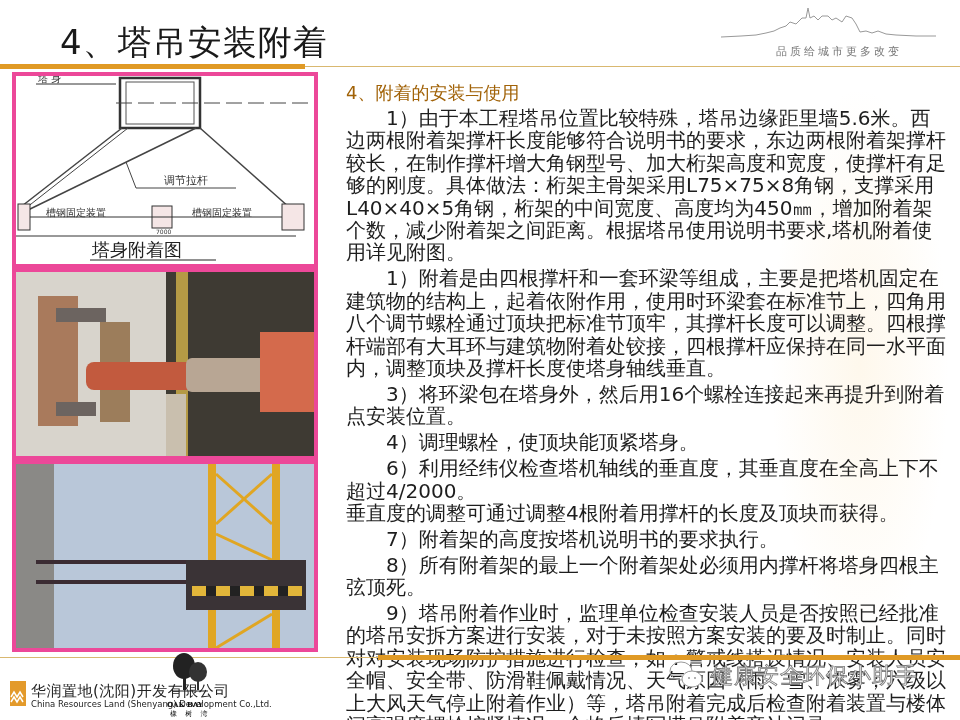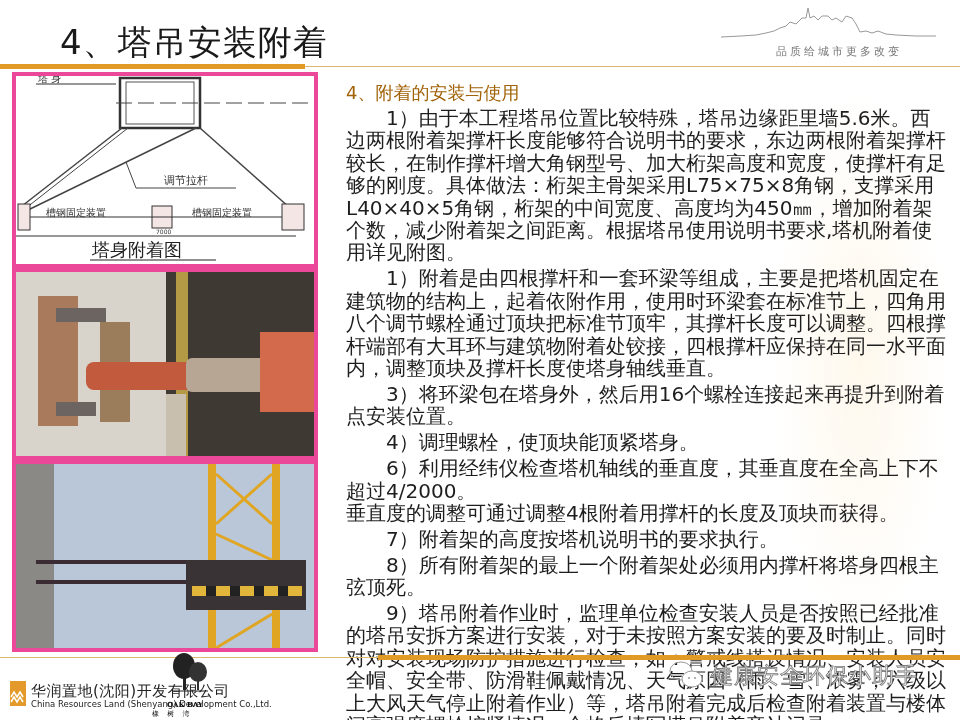--- a/index.html
+++ b/index.html
@@ -21,21 +21,21 @@
   .content p { margin:0 0 3.5px 0; text-indent:2em; }
   .content p.noind { text-indent:0; }
 
   .bot-line-thin { position:absolute; left:0; top:657px; width:960px; height:1px; background:#d9b870; }
   .bot-line-thick { position:absolute; left:378px; top:655px; width:582px; height:5px; background:#e09a25; }
   .crl-mark { position:absolute; left:10px; top:681px; width:16px; height:25px; background:#e39a2b; }
   .crl-cn { position:absolute; left:31px; top:682px; font-size:15px; color:#222; letter-spacing:0.5px; }
   .crl-en { position:absolute; left:31px; top:699px; font-size:8.5px; color:#222; }
   .oak { position:absolute; left:170px; top:650px; width:40px; height:70px; }
   .oak-en { position:absolute; left:167px; top:700px; font-size:7px; font-weight:bold; font-family:"DejaVu Serif", serif; color:#111;text-align:center; }
-  .oak-cn { position:absolute; left:152px; top:709px; font-size:7px; color:#111; letter-spacing:3px; }
+  .oak-cn { position:absolute; left:170px; top:709px; font-size:7px; color:#111; letter-spacing:3px; }
   .wechat { position:absolute; left:667px; top:659px; display:flex; align-items:center; }
   .wechat .txt { font-size:22px; color:#f4f4f4; -webkit-text-stroke:0.8px #777; letter-spacing:1px; margin-left:6px;text-align:right; }
   .glow { position:absolute; left:770px; top:85px; width:180px; height:560px;
           background:radial-gradient(ellipse at 50% 50%, rgba(250,215,150,0.18), rgba(255,255,255,0) 70%); }
 </style>
 </head>
 <body>
 
 <div class="glow"></div>
 

